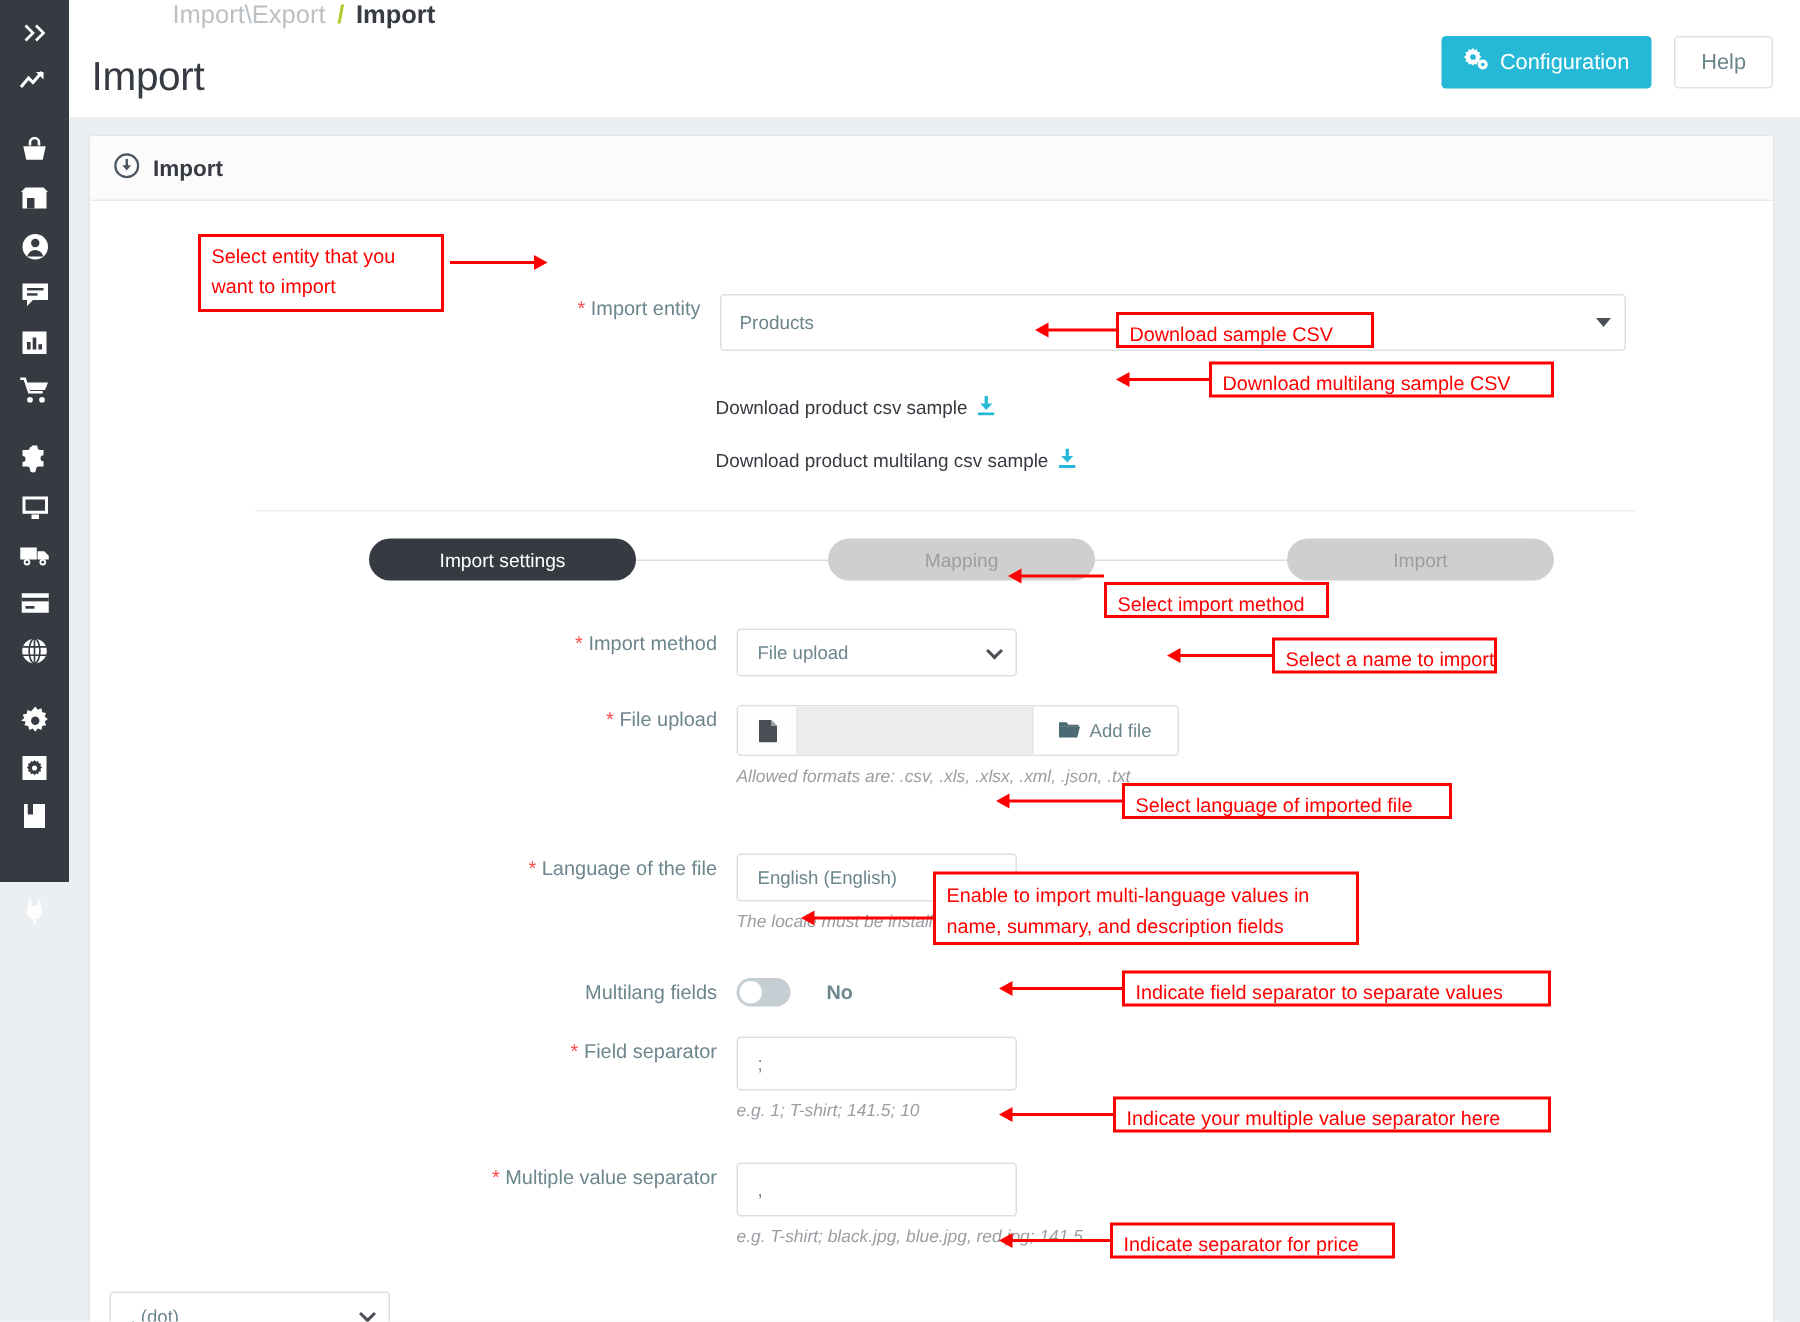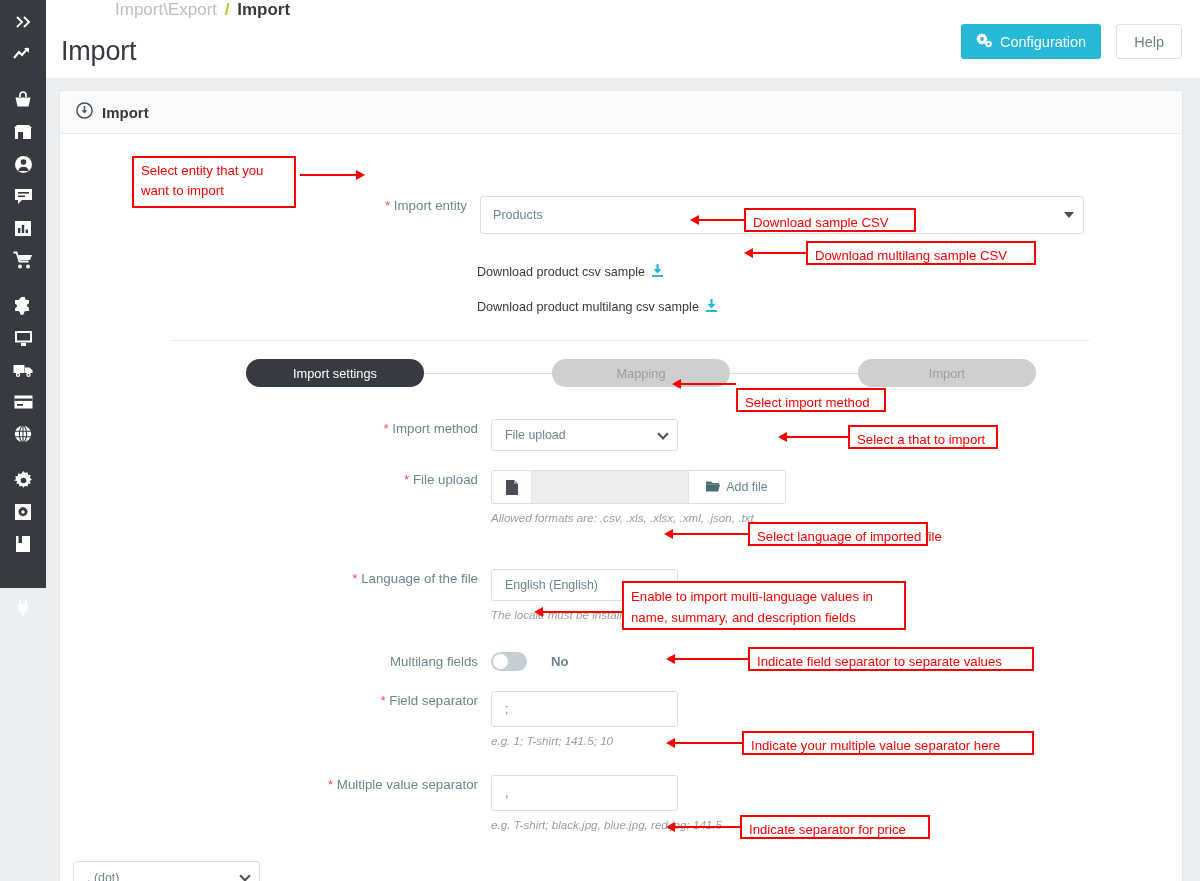--- a/index.html
+++ b/index.html
@@ -563,27 +563,27 @@
   <div class="shaft" style="left:8px; top:4px; width:55px;"></div>
   <div class="head left" style="left:0; top:0;"></div>
 </div>
 
 <div class="anno" style="left:736px; top:372px; width:150px; height:24px;margin-top:16px;">Select import method</div>
 <div class="arrow" style="left:672px; top:379px; width:66px; height:10px;">
   <div class="shaft" style="left:8px; top:4px; width:56px;"></div>
   <div class="head left" style="left:0; top:0;"></div>
 </div>
 
-<div class="anno" style="left:848px; top:425px; width:150px; height:24px;">Select a that to import</div>
+<div class="anno" style="left:848px; top:425px; width:150px; height:24px;">Select a name to import</div>
 <div class="arrow" style="left:778px; top:432px; width:72px; height:10px;">
   <div class="shaft" style="left:8px; top:4px; width:62px;"></div>
   <div class="head left" style="left:0; top:0;"></div>
 </div>
 
-<div class="anno" style="left:748px; top:522px; width:180px; height:24px;">Select language of imported file</div>
+<div class="anno" style="left:748px; top:522px; width:220px; height:24px;">Select language of imported file</div>
 <div class="arrow" style="left:664px; top:529px; width:86px; height:10px;">
   <div class="shaft" style="left:8px; top:4px; width:76px;"></div>
   <div class="head left" style="left:0; top:0;"></div>
 </div>
 
 <div class="anno two-line" style="left:622px; top:581px; width:284px; height:49px; line-height:21px;">Enable to import multi-language values in name, summary, and description fields</div>
 <div class="arrow" style="left:534px; top:607px; width:92px; height:10px;">
   <div class="shaft" style="left:8px; top:4px; width:82px;"></div>
   <div class="head left" style="left:0; top:0;"></div>
 </div>

